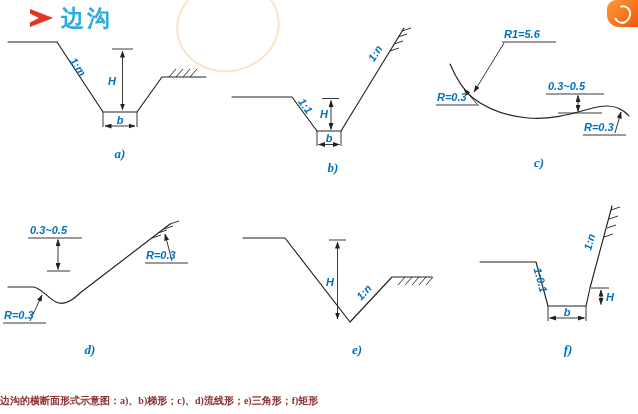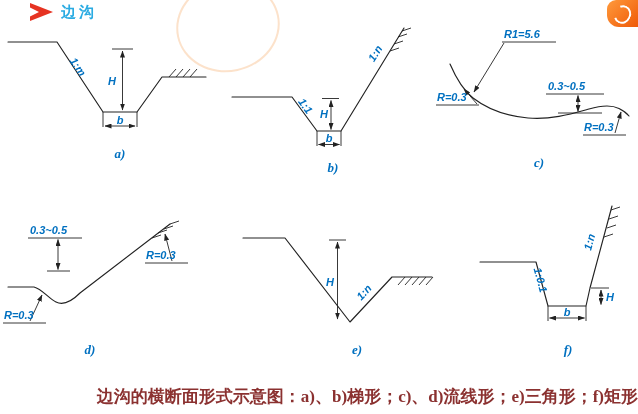--- a/index.html
+++ b/index.html
@@ -1,39 +1,39 @@
 <!DOCTYPE html>
 <html><head>
 <meta charset="utf-8">
 <style>
   html,body{margin:0;padding:0;background:#fff;}
   .stage{position:relative;width:638px;height:414px;background:#fff;overflow:hidden;
          font-family:"Liberation Sans",sans-serif;}
   
   .header{position:absolute;top:3px;left:30px;display:flex;align-items:center;gap:7px;}
   .bullet{display:block;}
-  .title{font-size:15px;font-weight:bold;color:#2aabe2;letter-spacing:3px;}
+  .title{font-size:23px;font-weight:bold;color:#2aabe2;letter-spacing:3px;}
   
   .watermark-ring{position:absolute;left:176px;top:-20px;width:100px;height:88px;
          border:2px solid rgba(244,152,70,.28);border-radius:50%;transform:rotate(-12deg);}
   
   .logo{position:absolute;right:0;top:0;width:31px;height:27px;
         background:linear-gradient(135deg,#ff9a3c,#ef5a08);border-radius:9px 0 0 12px;}
   .logo-glyph{position:absolute;left:7px;top:5px;width:13px;height:15px;
         border:2.5px solid #fff;border-radius:50%;border-left-color:transparent;transform:rotate(25deg);}
   
   .diagram{position:absolute;left:0;top:0;}
   .ln{stroke:#222;stroke-width:1.15;fill:none;stroke-linejoin:round;stroke-linecap:round;}
   .tick{stroke:#222;stroke-width:0.9;fill:none;}
   .dim{stroke:#222;stroke-width:0.9;fill:none;}
   .dlabel{font:italic bold 11px "Liberation Sans",sans-serif;fill:#0070c0;}
   .sublabel{font:italic bold 13px "Liberation Serif",serif;fill:#0070c0;}
   
-  .caption{position:absolute;left:0;right:0;bottom:6px;text-align:right;
-        color:#8b3130;font-weight:bold;font-size:17px;
+  .caption{position:absolute;left:0;right:0;bottom:6px;text-align:left;
+        color:#8b3130;font-weight:bold;font-size:10px;
         font-family:"Liberation Serif",serif;}
 </style>
 </head>
 <body>
 
 <div class="stage">
 
   <div class="watermark-ring"></div>
 
   <div class="logo">

